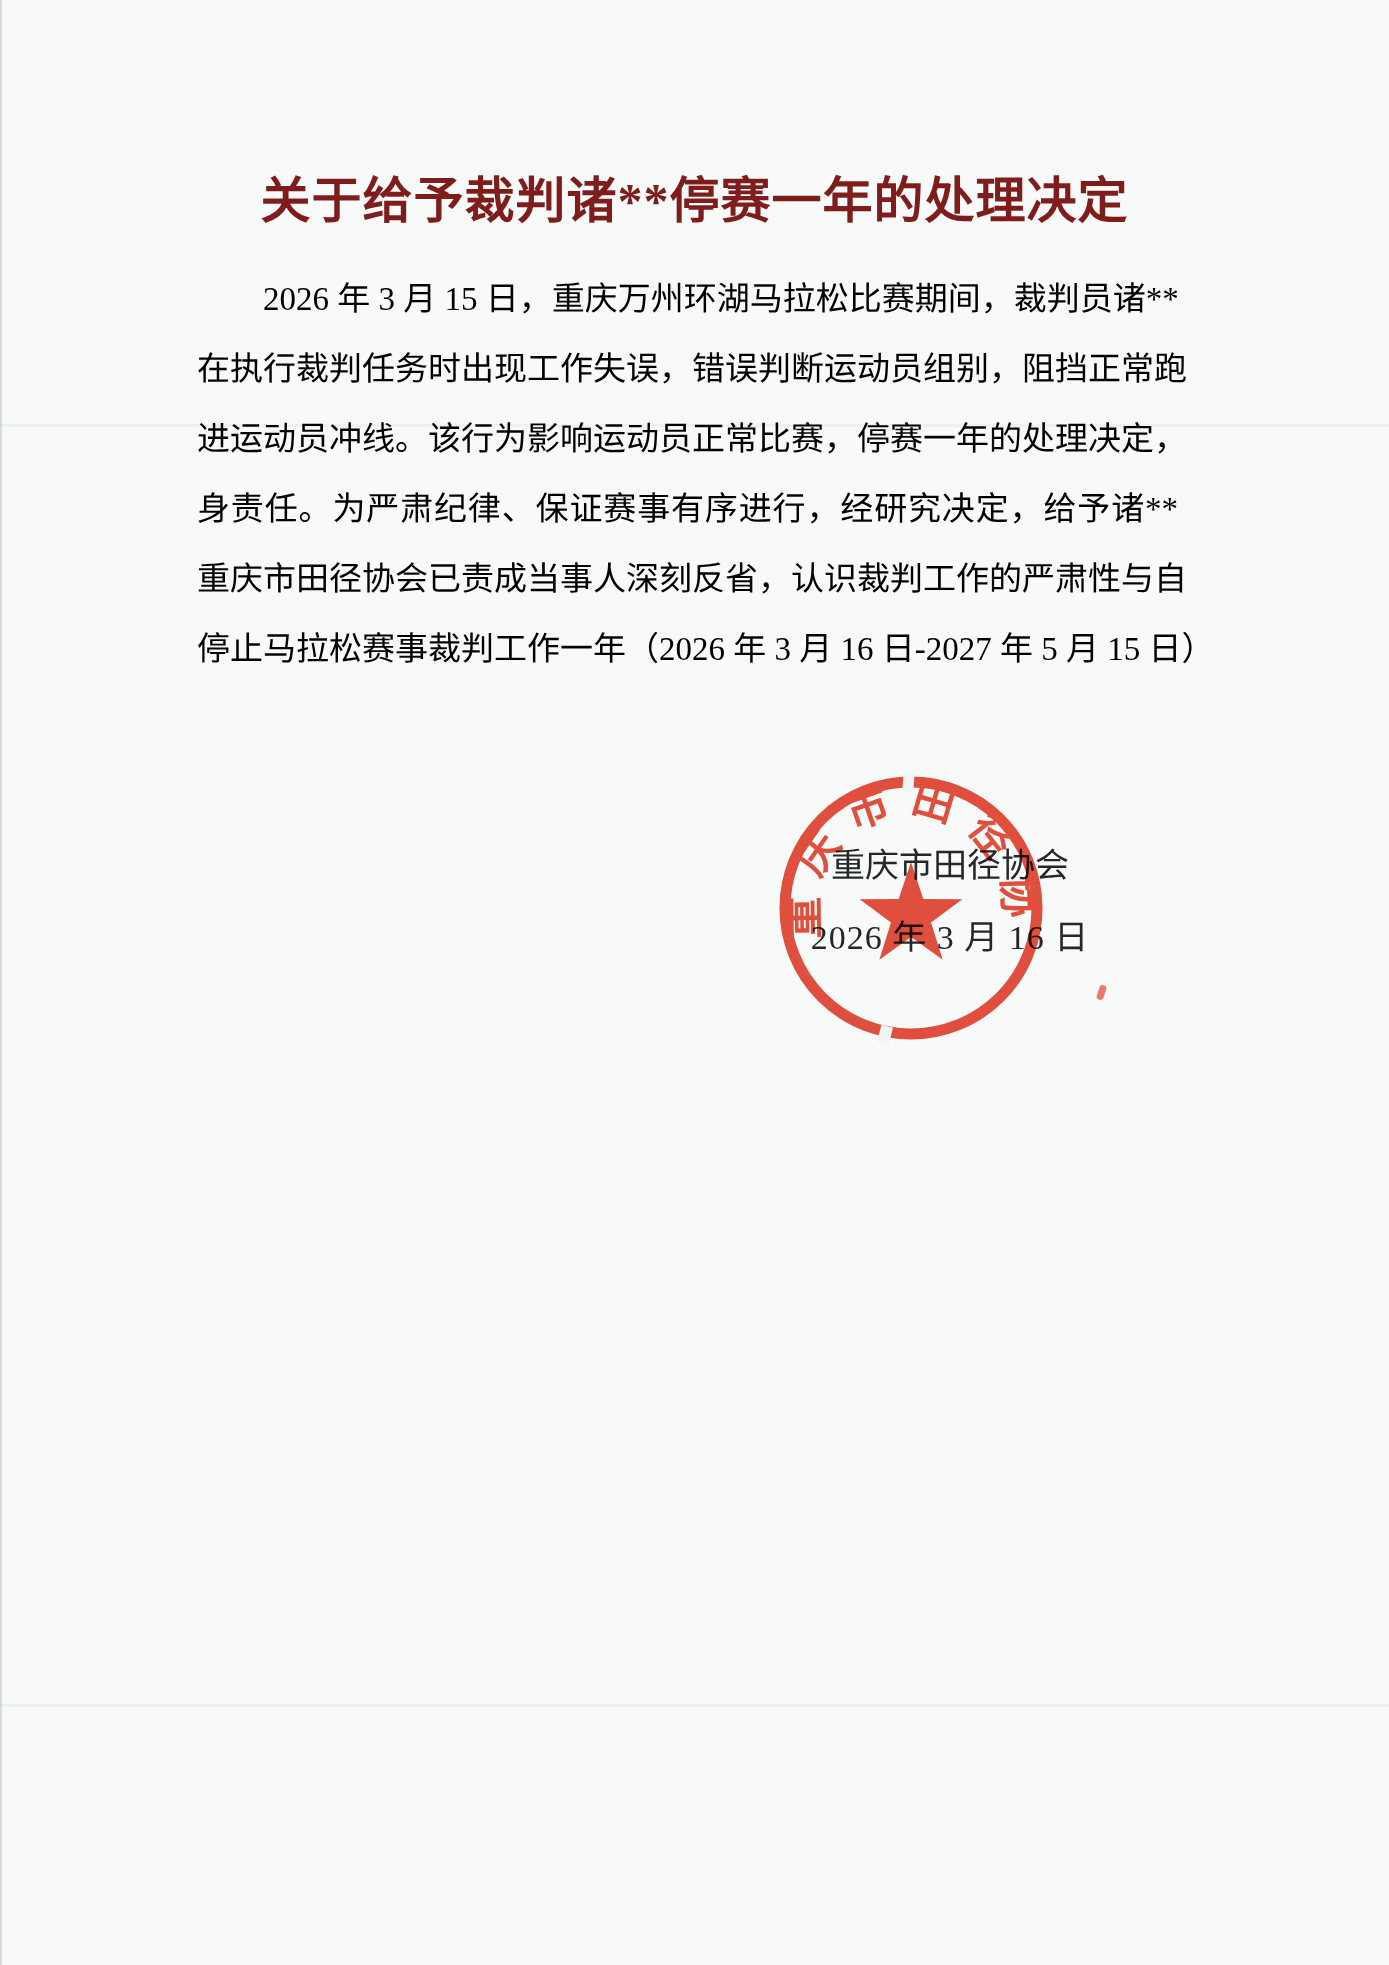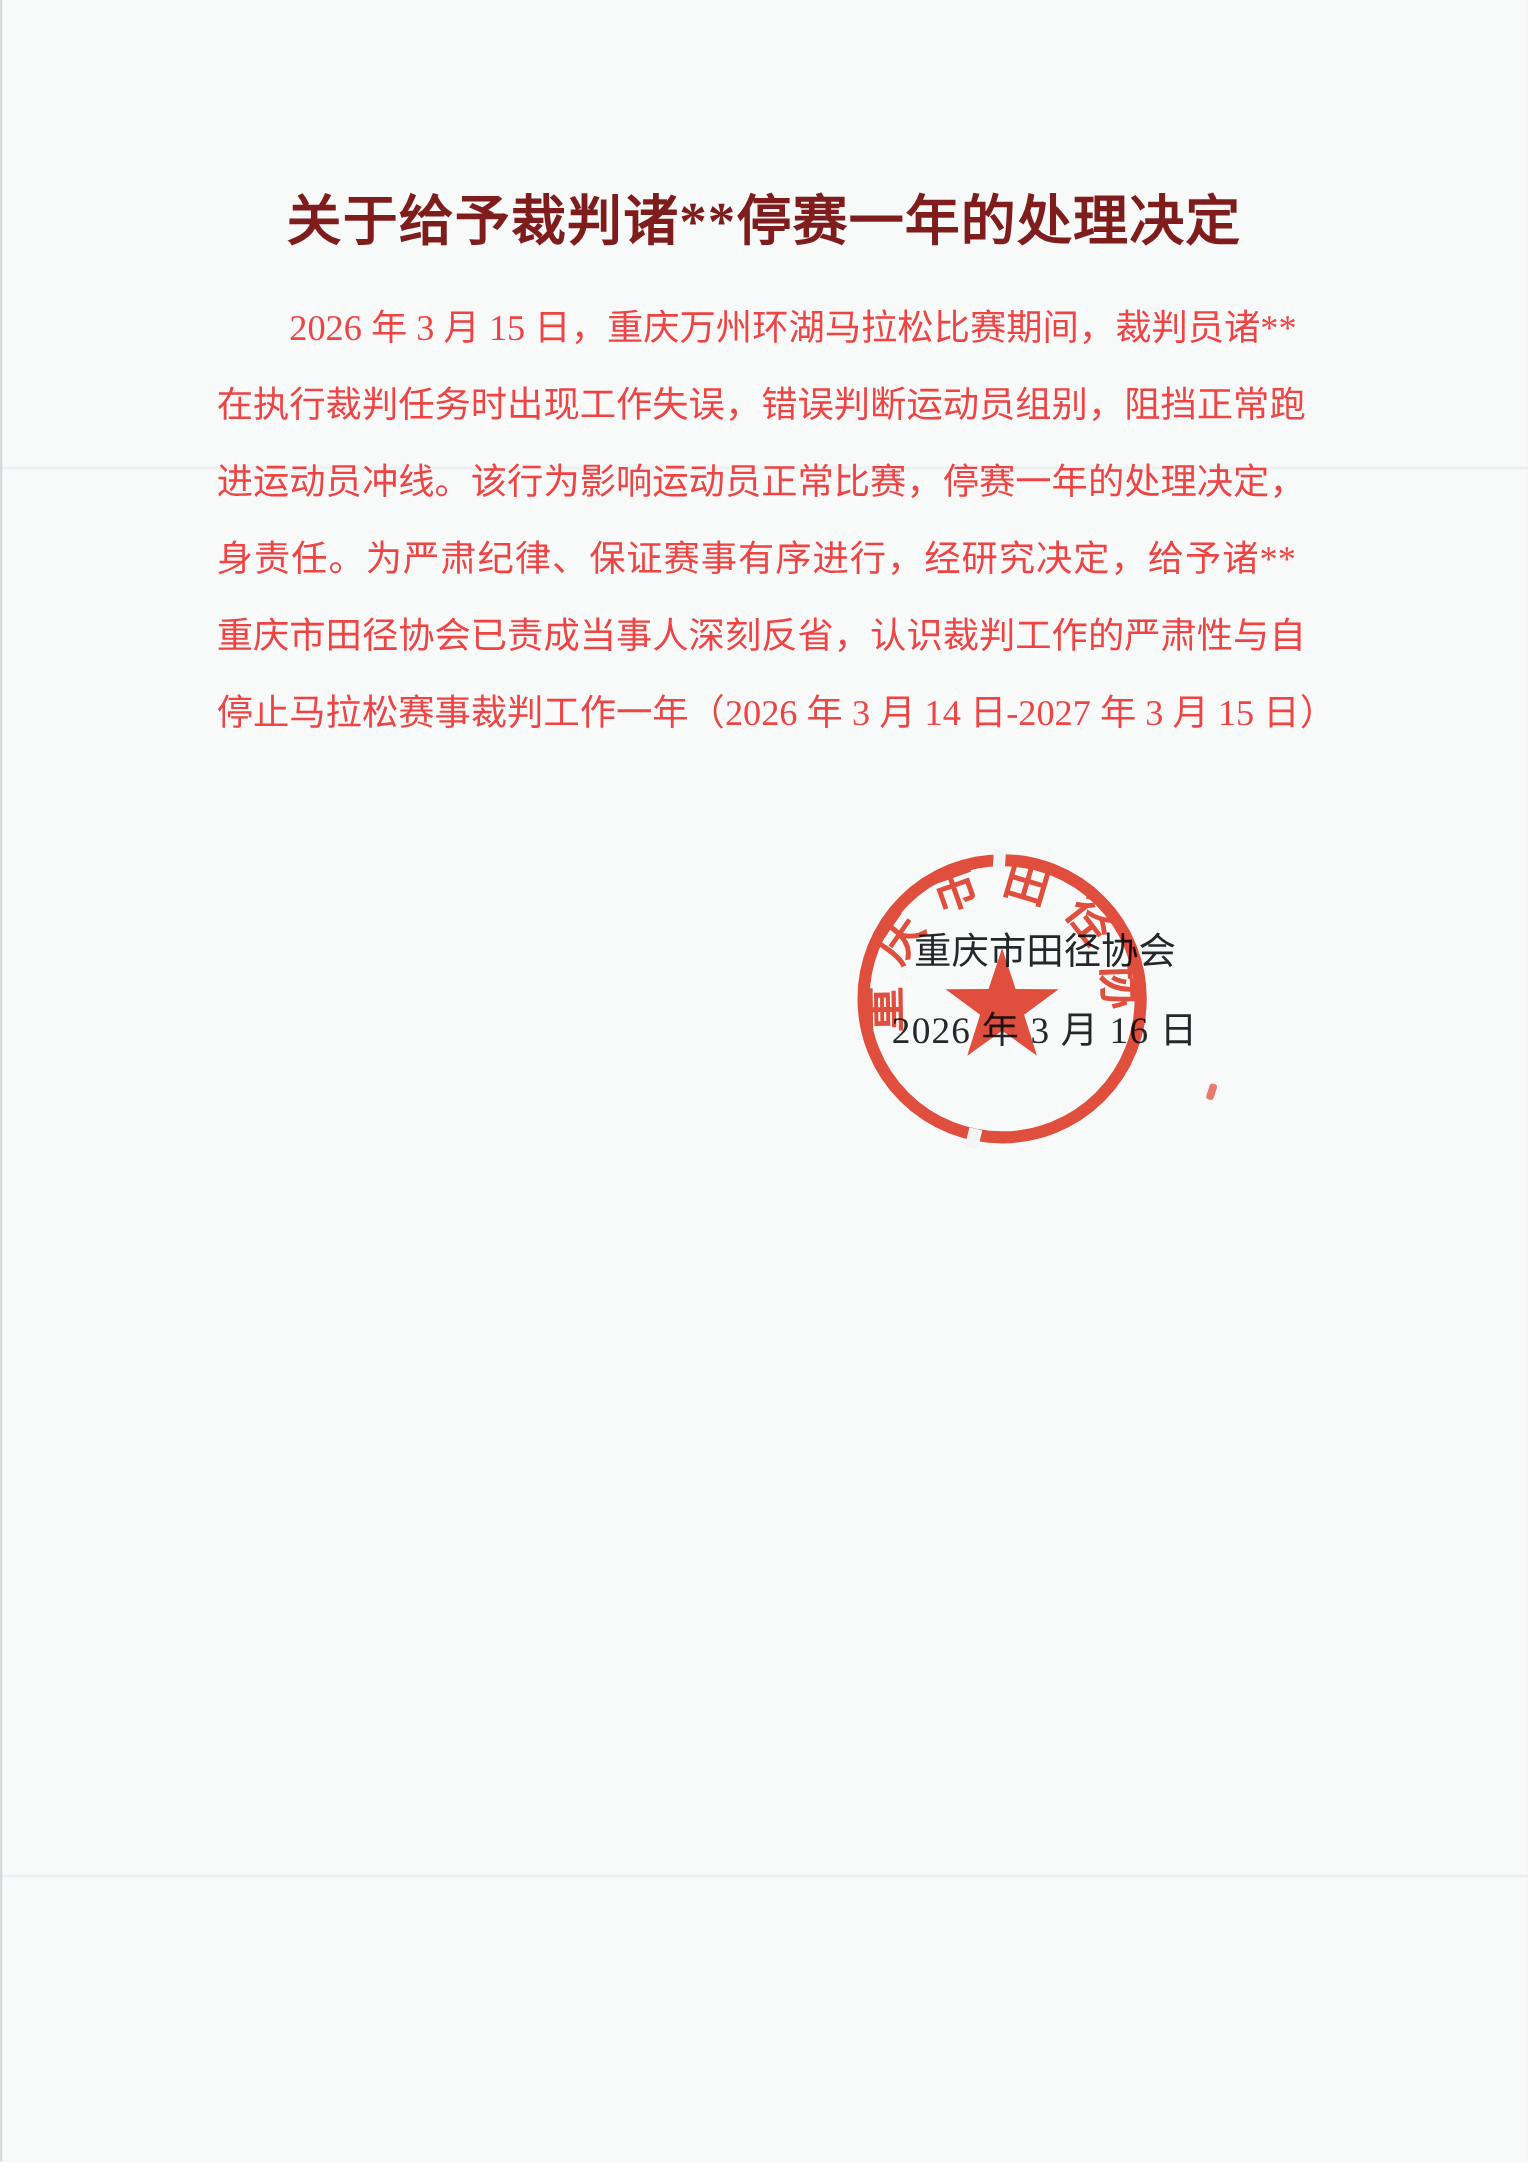--- a/index.html
+++ b/index.html
@@ -33,21 +33,21 @@
     text-align:center;
     font-size:50px;
     font-weight:bold;
     letter-spacing:1px;
     color:#7f1d1d;
   }
   .body-block{
     position:absolute;
     left:197px;top:264px;width:981px;
     font-size:33px;
-    color:#ef4444;
+    color:#000000;
   }
   .line{
     height:70px;
     line-height:70px;
     text-align:justify;
     text-align-last:justify;
     white-space:nowrap;
   }
   .line.indent{ text-indent:66px; }
   .line.last{ text-align-last:left; white-space:normal; }
@@ -93,21 +93,21 @@
   <div class="scan-streak" style="top:1704px"></div>
 
   <div class="doc-title">关于给予裁判诸**停赛一年的处理决定</div>
 
   <div class="body-block">
     <div class="line indent">2026 年 3 月 15 日，重庆万州环湖马拉松比赛期间，裁判员诸**</div>
     <div class="line">在执行裁判任务时出现工作失误，错误判断运动员组别，阻挡正常跑</div>
     <div class="line">进运动员冲线。该行为影响运动员正常比赛，停赛一年的处理决定，</div>
     <div class="line">身责任。为严肃纪律、保证赛事有序进行，经研究决定，给予诸**</div>
     <div class="line">重庆市田径协会已责成当事人深刻反省，认识裁判工作的严肃性与自</div>
-    <div class="line">停止马拉松赛事裁判工作一年（2026 年 3 月 14 日-2027 年 3 月 15 日）</div>
+    <div class="line">停止马拉松赛事裁判工作一年（2026 年 3 月 16 日-2027 年 5 月 15 日）</div>
   </div>
 
   <div class="sign-block">
     <div class="sign-name">重庆市田径协会</div>
     <div class="sign-date">2026 年 3 月 16 日</div>
   </div>
 
   <div class="seal">
     <svg width="280" height="280" viewBox="0 0 280 280">
 

